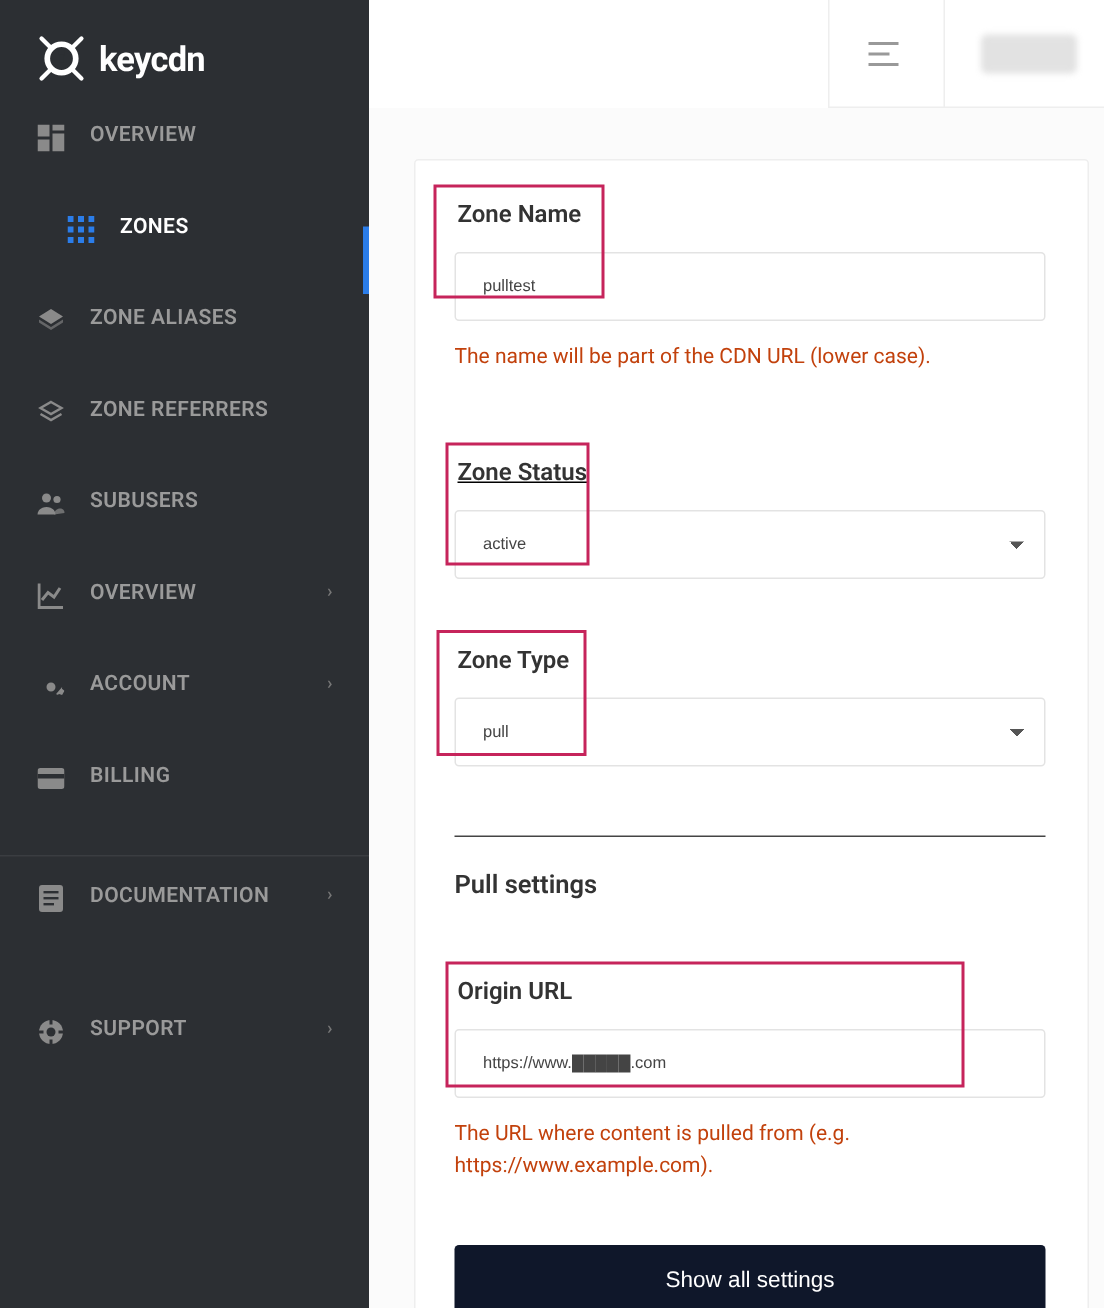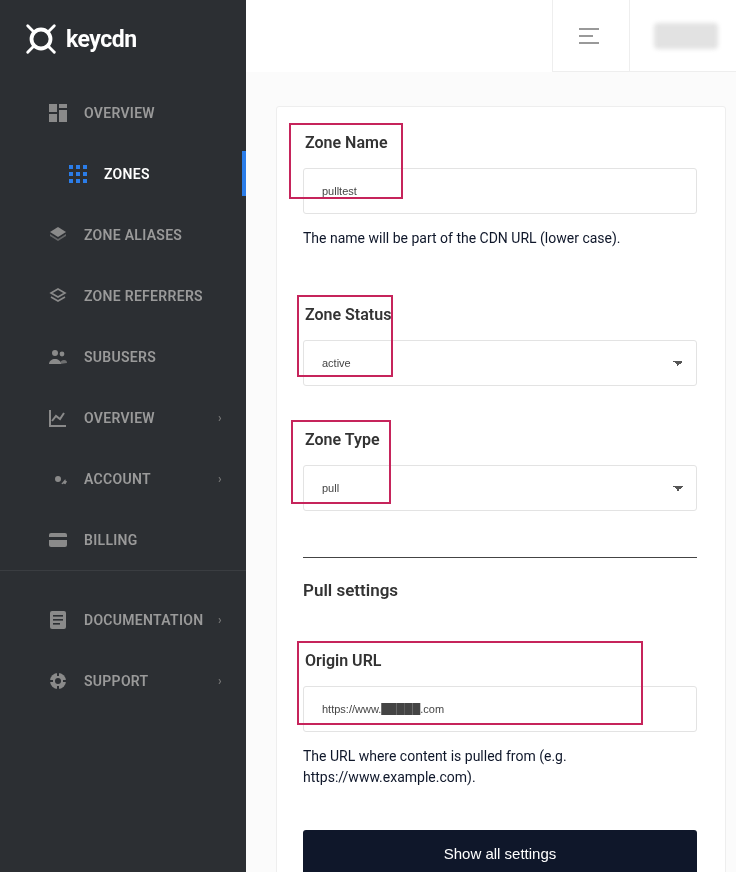--- a/index.html
+++ b/index.html
@@ -35,33 +35,33 @@
     color: #fff;
     letter-spacing: -0.5px;
   }
   .nav {
     display: flex; flex-direction: column;
     border-bottom: 1px solid #3a3d41;
   }
   .nav-secondary {
     display: flex; flex-direction: column;
     padding-top: 18px;
+    gap: 28px;
   }
   .nav-item {
     display: flex;
-    align-items: center;
+    align-items: flex-start;
     padding: 0 24px;
     height: 61px;
     color: #9a9a9a;
     font-size: 14px;
     font-weight: 600;
     cursor: pointer;
     position: relative;
     letter-spacing: 0.3px;
-    margin-left: 24px;
   }
   .nav-item.active {
     color: #fff;
     padding-left: 44px;
   }
   .nav-item.active::after {
     content: "";
     position: absolute;
     right: 0; top: 8px; bottom: 8px;
     width: 4px;
@@ -145,21 +145,21 @@
   }
   .field-select {
     appearance: none;
     background-image: linear-gradient(45deg, transparent 50%, #555 50%), linear-gradient(135deg, #555 50%, transparent 50%);
     background-position: calc(100% - 18px) 50%, calc(100% - 13px) 50%;
     background-size: 5px 5px, 5px 5px;
     background-repeat: no-repeat;
   }
   .field-help {
     font-size: 14px;
-    color: #0f172a;
+    color: #c2410c;
     margin-top: 14px;
     line-height: 1.5;
   }
   hr.sep {
     border: none;
     border-top: 1px solid #444;
     margin: 0 0 22px 0;
   }
   .section-heading {
     font-size: 17px;
@@ -338,21 +338,21 @@
 
       
       <div class="field-wrap" style="margin-bottom:52px;">
         <div class="field-label">Zone Name</div>
         <input class="field-input" type="text" value="pulltest" style="">
         <div class="field-help">The name will be part of the CDN URL (lower case).</div>
         <div class="hl" style="top:-6px; left:-14px; width:114px; height:76px;"></div>
       </div>
 
       
-      <div class="field-wrap" style="margin-bottom:40px;">
+      <div class="field-wrap" style="margin-bottom:40px;text-decoration:underline;">
         <div class="field-label">Zone Status</div>
         <select class="field-select">
           <option>active</option>
         </select>
         <div class="hl" style="top:-6px; left:-6px; width:96px; height:82px;"></div>
       </div>
 
       
       <div class="field-wrap" style="margin-bottom:46px;">
         <div class="field-label">Zone Type</div>

